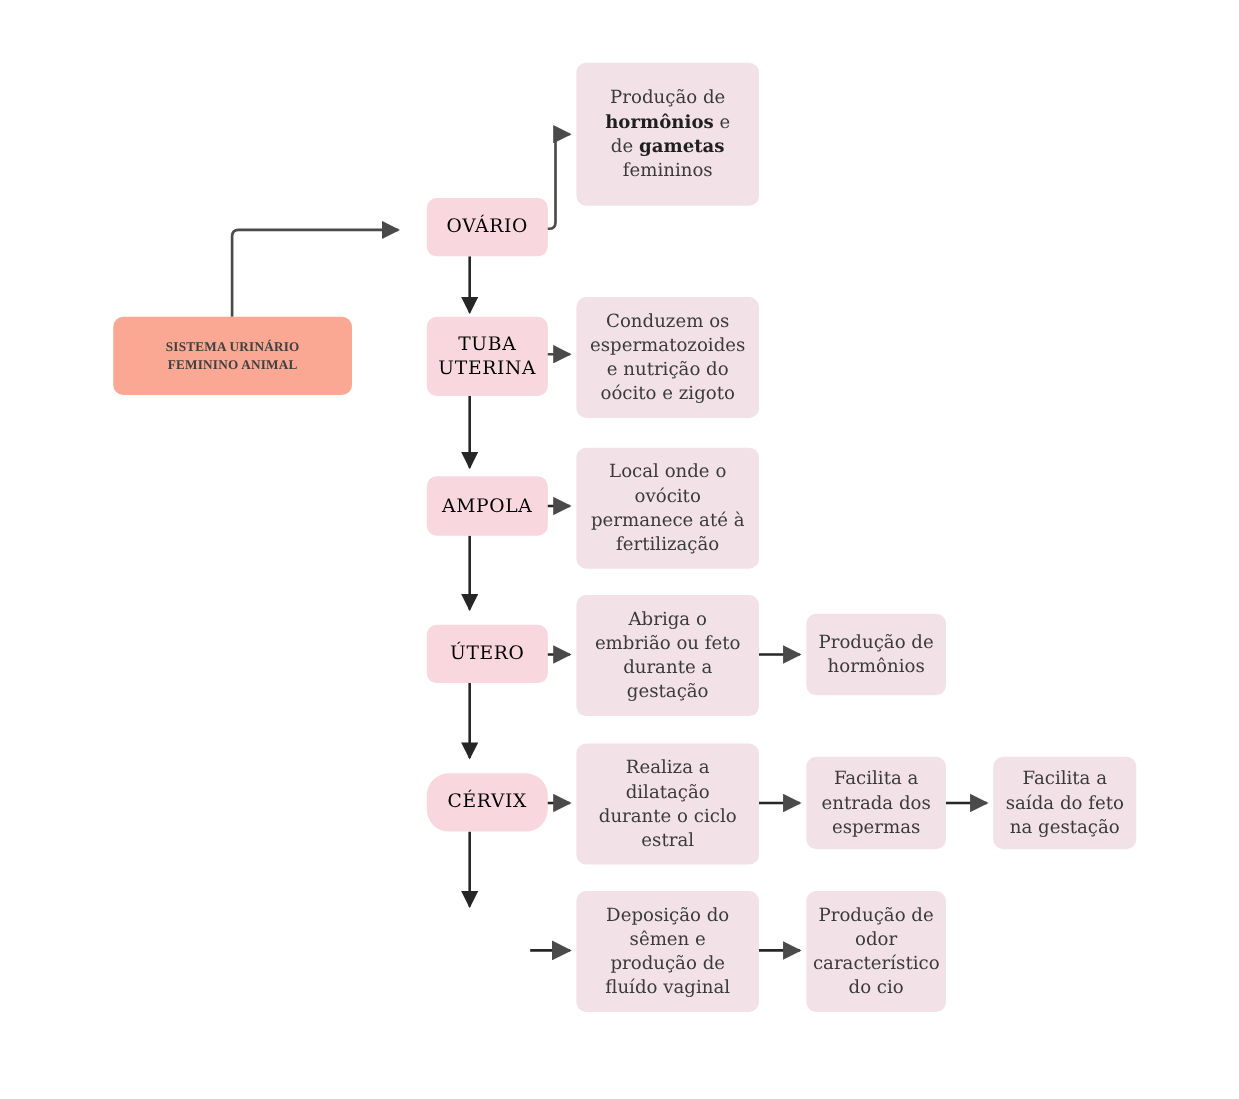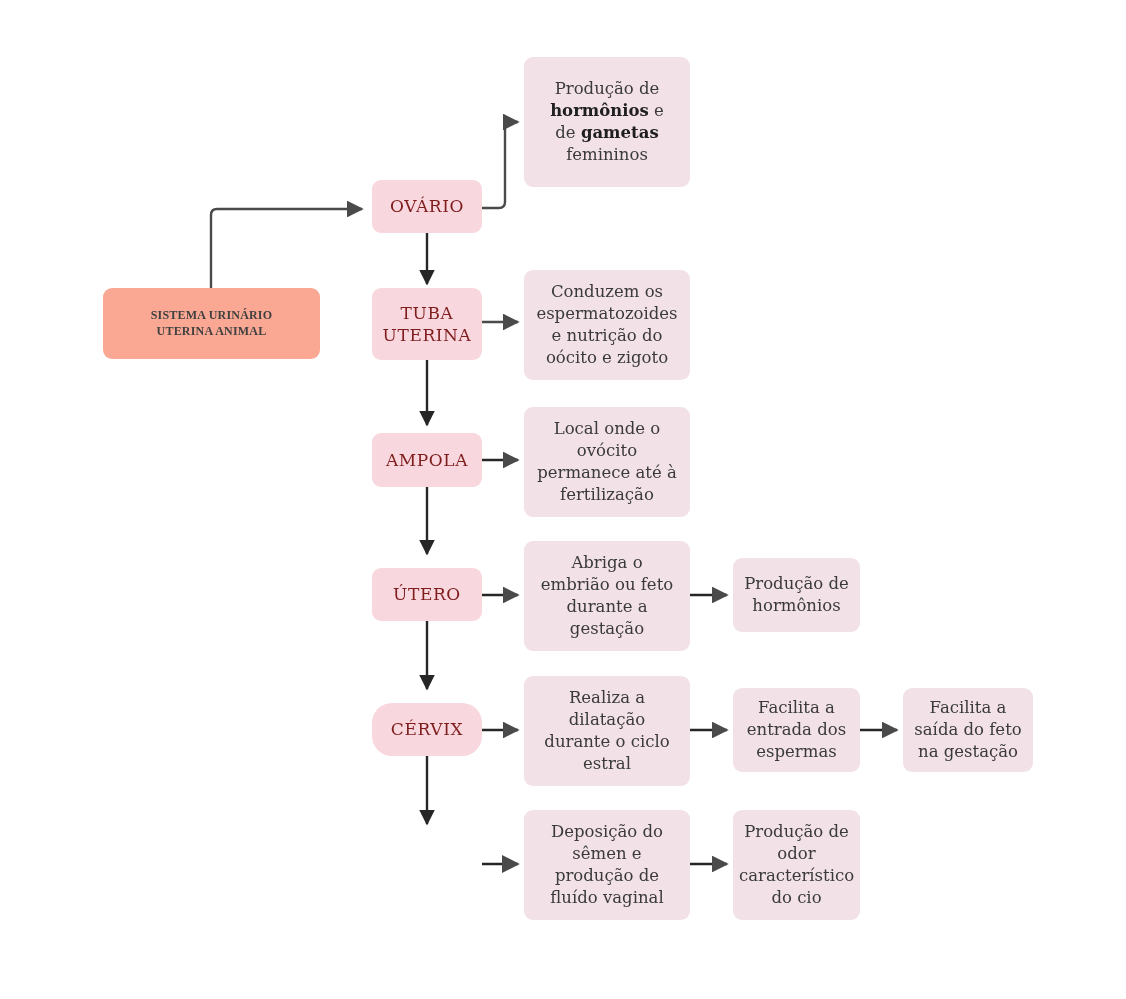--- a/index.html
+++ b/index.html
@@ -40,21 +40,22 @@
     font-family: Liberation Serif, serif;
     font-weight: 700;
     font-size: 12px;
     letter-spacing: 0.2px;
     color: #404040;
   }
   .node-organ {
     background: #f8d7de;
     font-size: 17px;
     letter-spacing: 0.6px;
-    color: #7f1d1d;
+    color: #000000;
+    margin-left: 16px;
   }
   .node-desc {
     background: #f2e1e6;
     font-size: 16.5px;
     color: #3a3a3a;
     text-align: center;
   }
   .node-desc b {
     font-weight: 700;
     color: #1f1f1f;
@@ -97,21 +98,21 @@
 
     <path d="M 690 595 L 727 595" fill="none" stroke="#262626" stroke-width="2.4" marker-end="url(#ah)"></path>
     <path d="M 690 730 L 727 730" fill="none" stroke="#262626" stroke-width="2.4" marker-end="url(#ah)"></path>
     <path d="M 860 730 L 897 730" fill="none" stroke="#262626" stroke-width="2.4" marker-end="url(#ah)"></path>
     <path d="M 690 864 L 727 864" fill="none" stroke="#262626" stroke-width="2.4" marker-end="url(#ah)"></path>
   </svg>
 
   <div class="node node-root" style="left:103px; top:288px; width:217px; height:71px;">
     <span class="txt">
       <span>SISTEMA URINÁRIO</span><br>
-      <span>UTERINA ANIMAL</span>
+      <span>FEMININO ANIMAL</span>
     </span>
   </div>
 
   <div class="node node-organ" style="left:372px; top:180px; width:110px; height:53px;">
     <span class="txt">OVÁRIO</span>
   </div>
 
   <div class="node node-organ" style="left:372px; top:288px; width:110px; height:72px;">
     <span class="txt">
       <span>TUBA</span><br>

